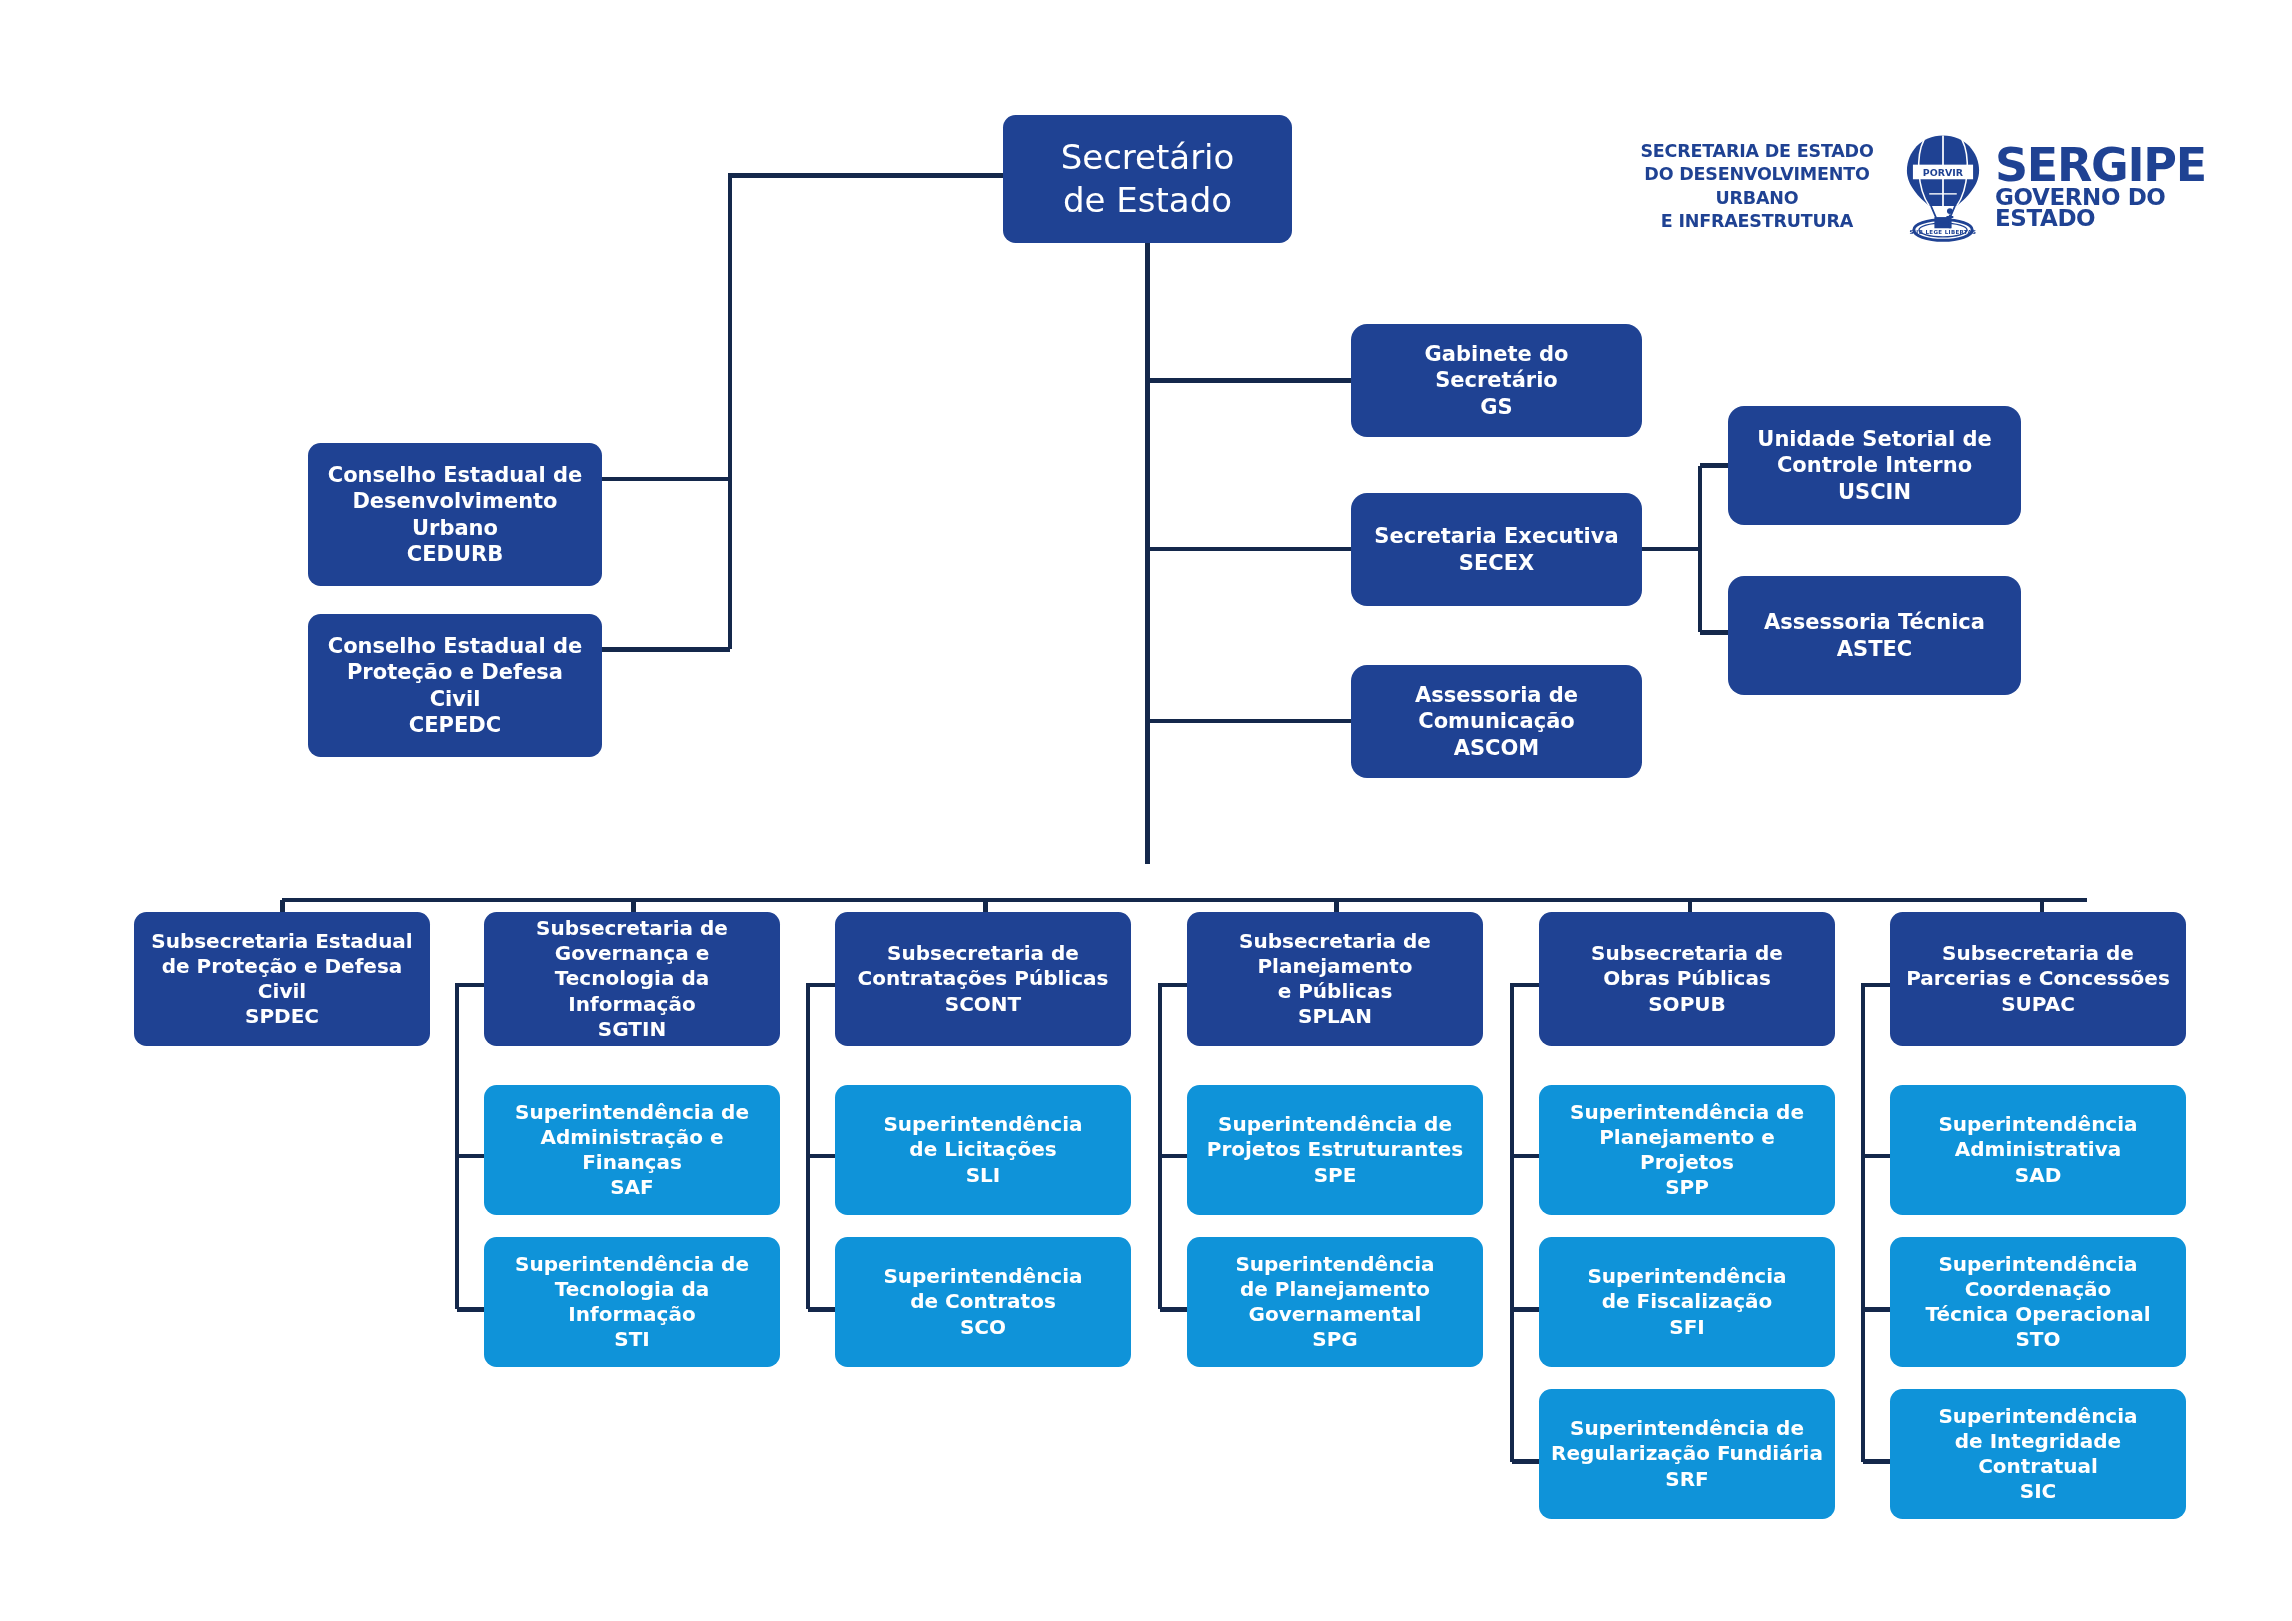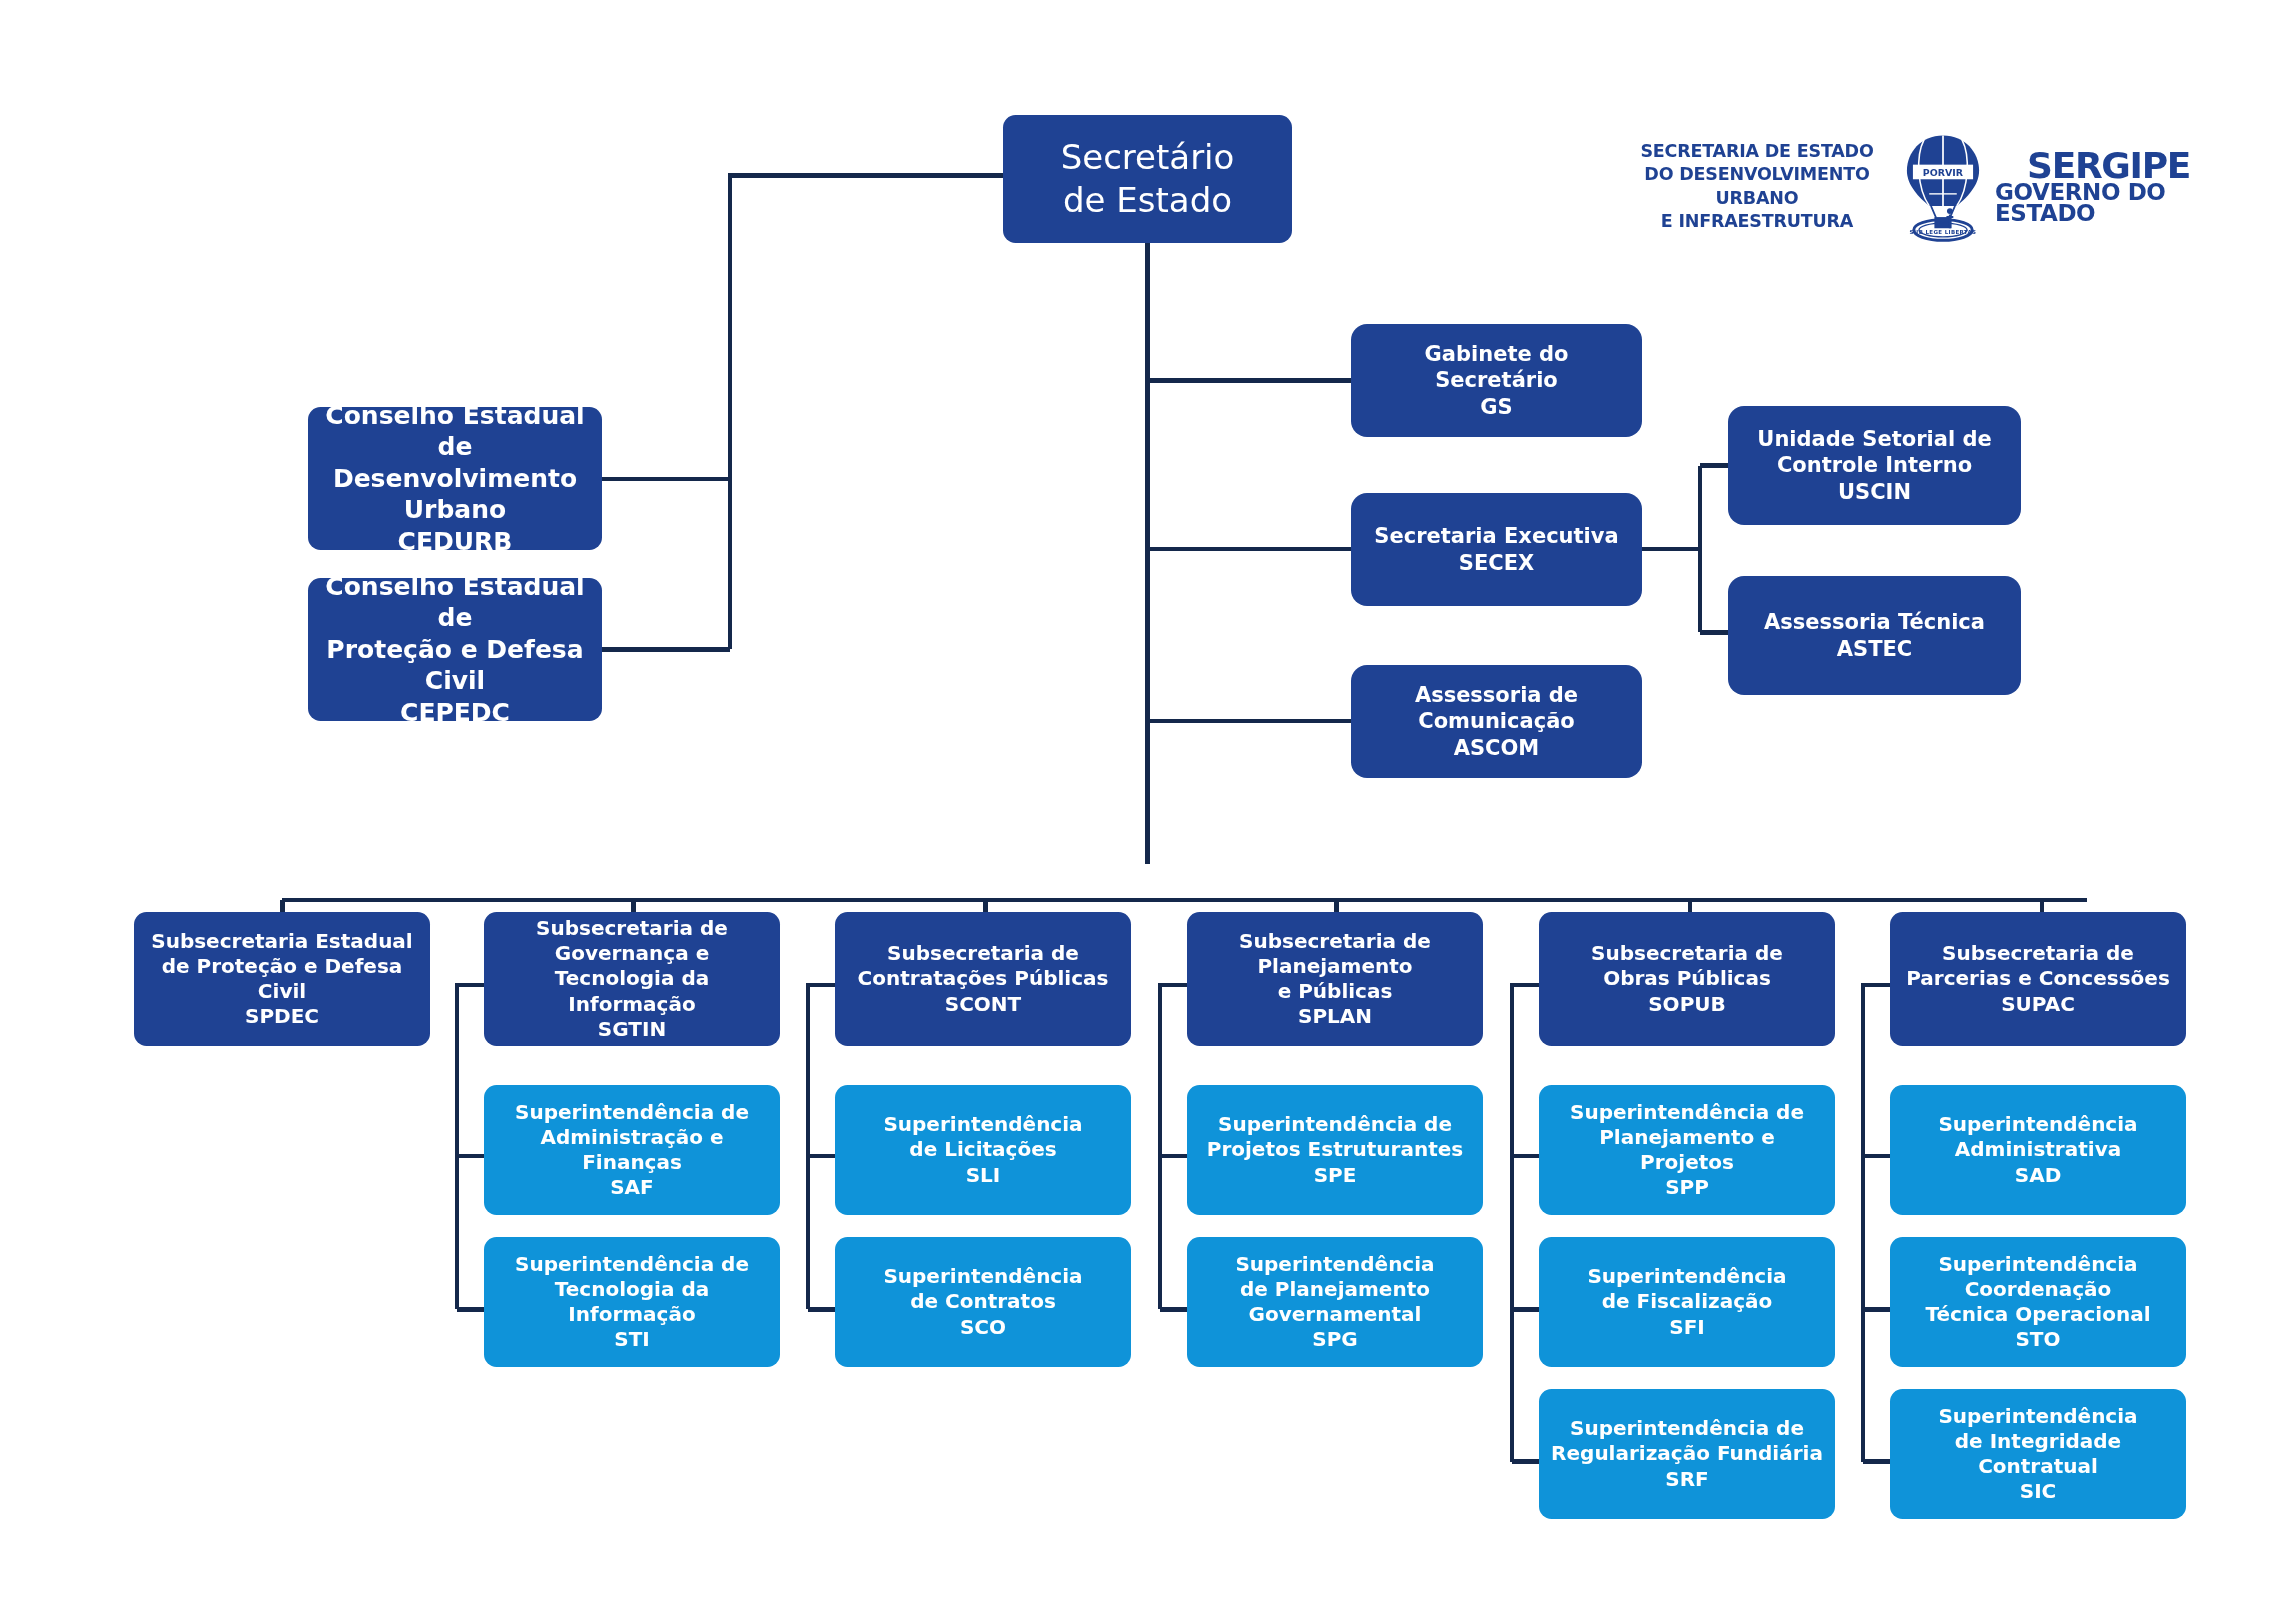--- a/index.html
+++ b/index.html
@@ -39,22 +39,23 @@
   }
   .node .lbl { display: block; width: 100%; }
   .dark { background: #1f4293; }
   .light { background: #0f93d9; }
 
   .root {
     font-size: 34px;
     font-weight: 400;
   }
   .council {
-    font-size: 25px;
-    font-weight: 700;
+    font-size: 21px;
+    font-weight: 700;
+    margin-top: 36px;
   }
   .staff {
     font-size: 21px;
     font-weight: 700;
     border-radius: 16px;
   }
   .sub {
     font-size: 20px;
     font-weight: 700;
   }
@@ -90,24 +91,23 @@
     margin-left: 23px;
   }
   #balloon { flex: 0 0 86px; }
   #brand-word {
     margin-left: 9px;
     color: #1f4293;
     line-height: 0.92;
   }
   #brand-word .w1 {
     display: block;
-    font-size: 36px;
+    font-size: 46px;
     font-weight: 700;
     letter-spacing: -1.3px;
-    margin-left: 32px;
   }
   #brand-word .w2 {
     display: block;
     font-size: 23px;
     font-weight: 700;
     letter-spacing: -0.4px;
   }
 </style>
 </head>
 <body>

